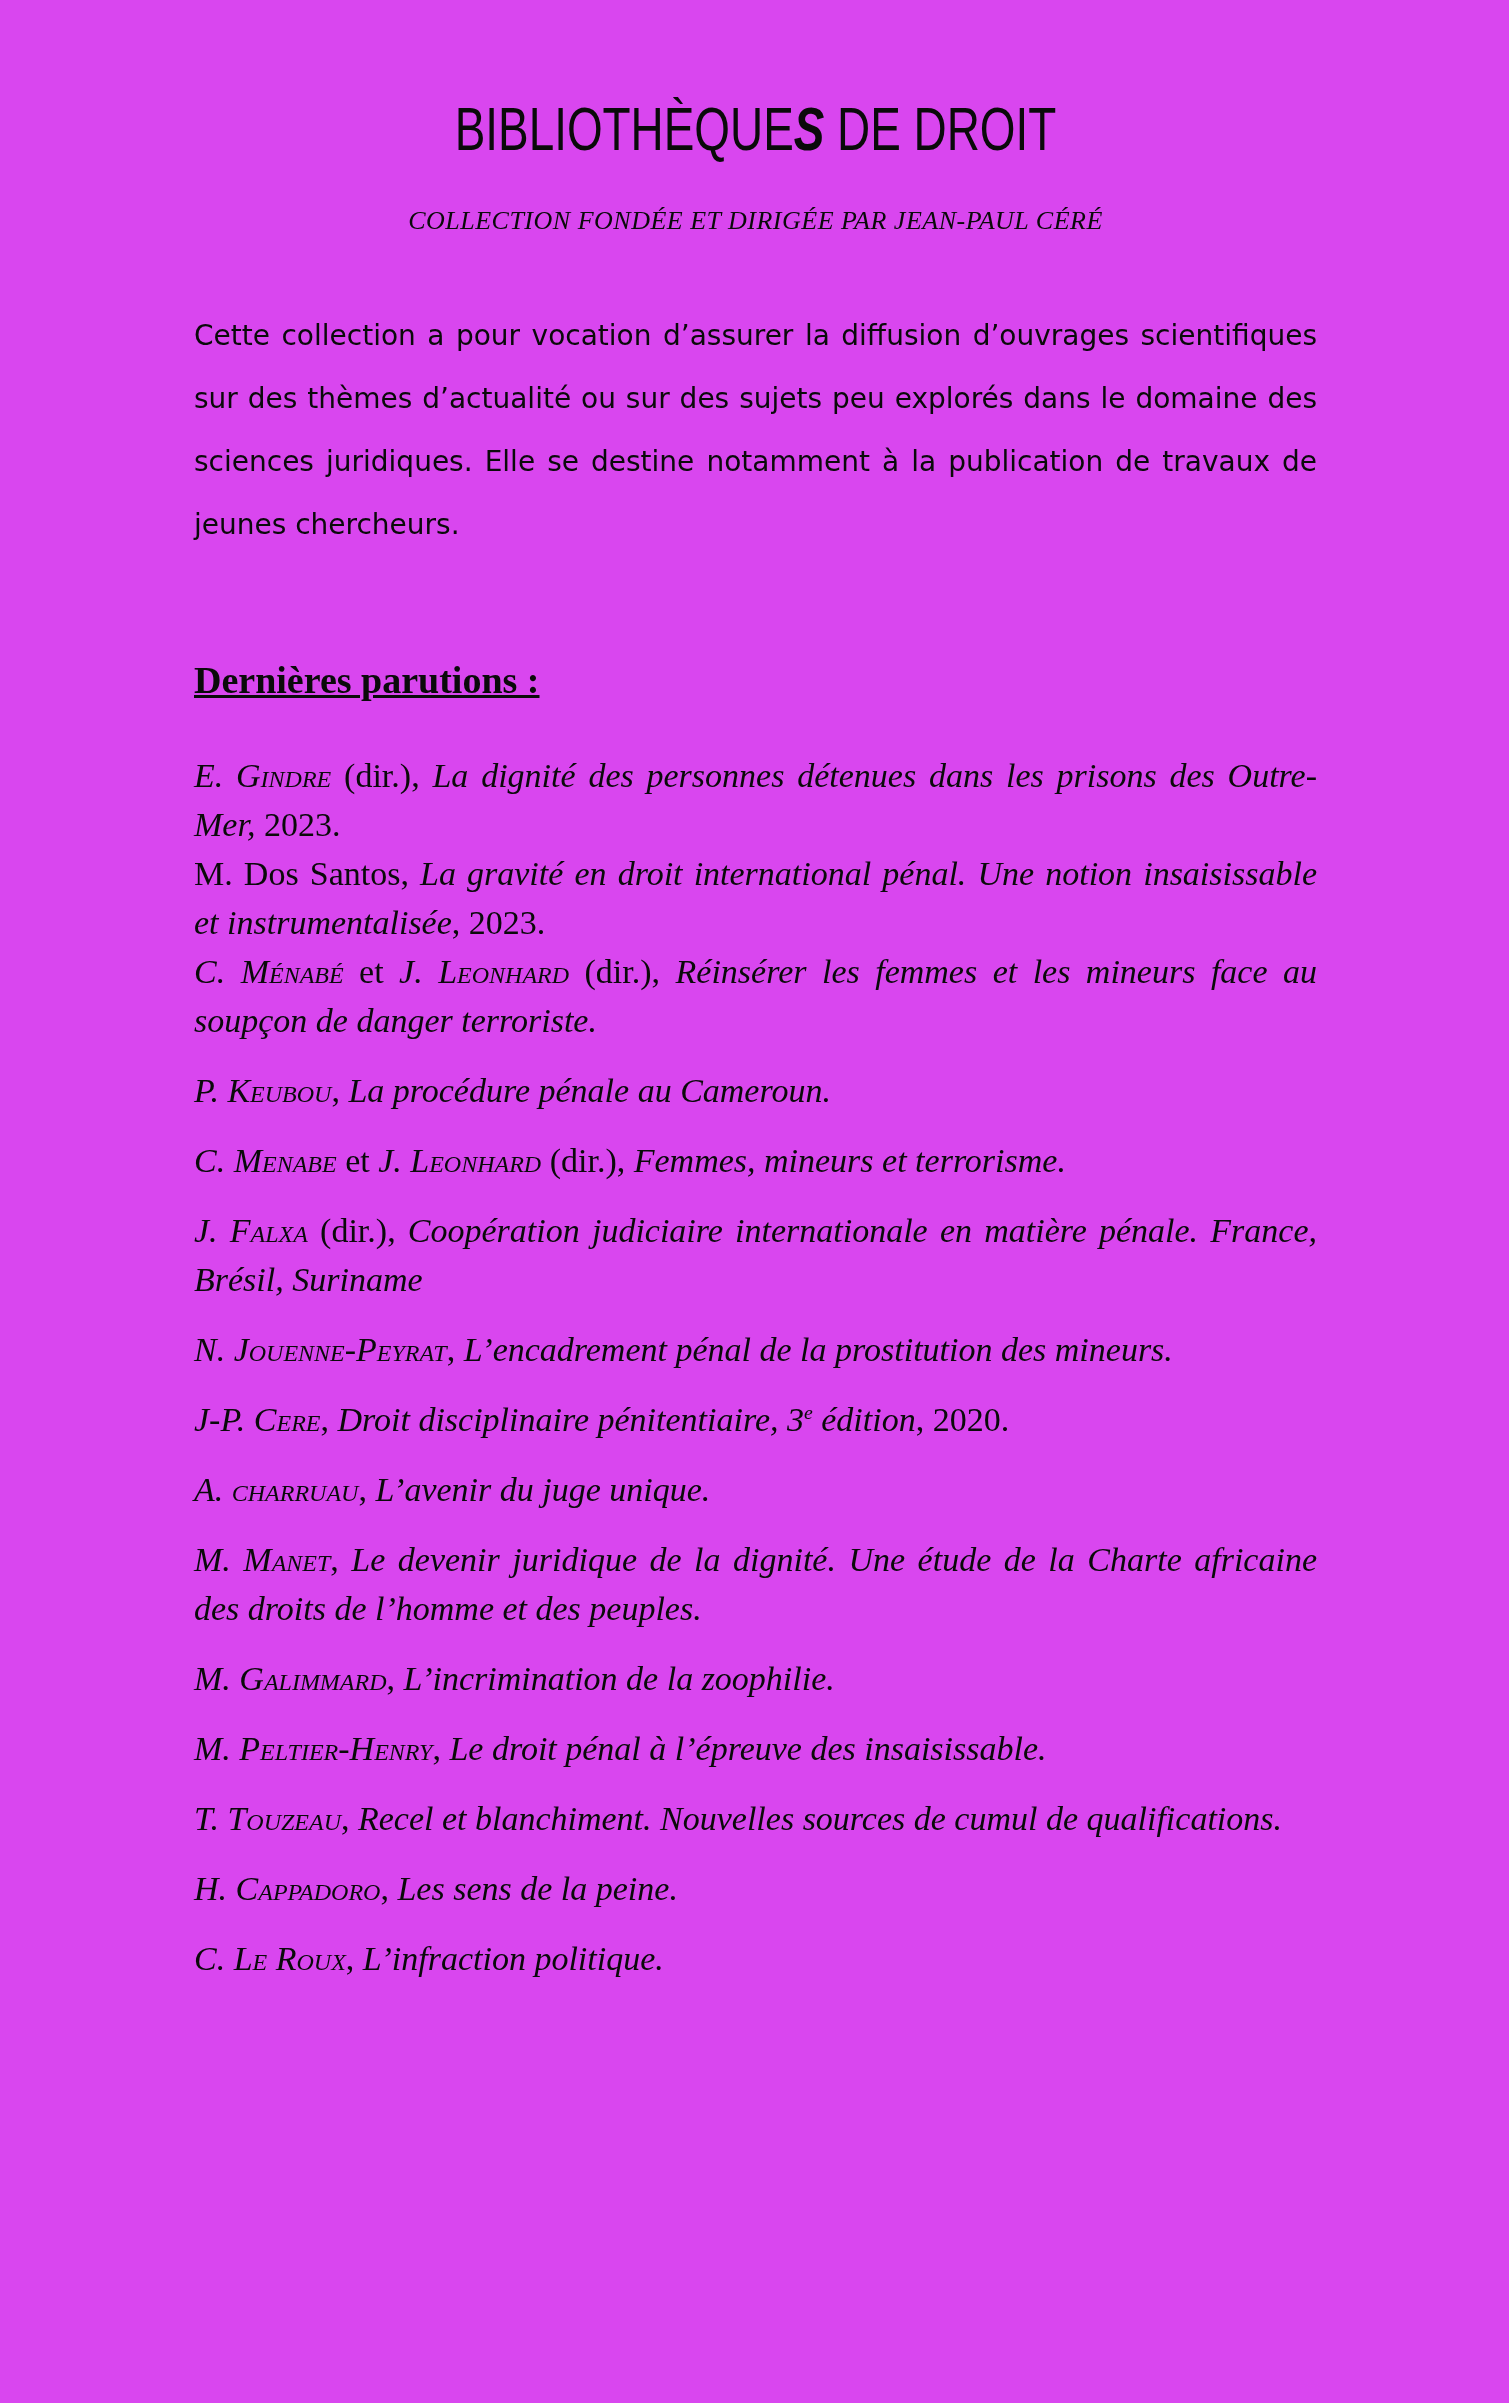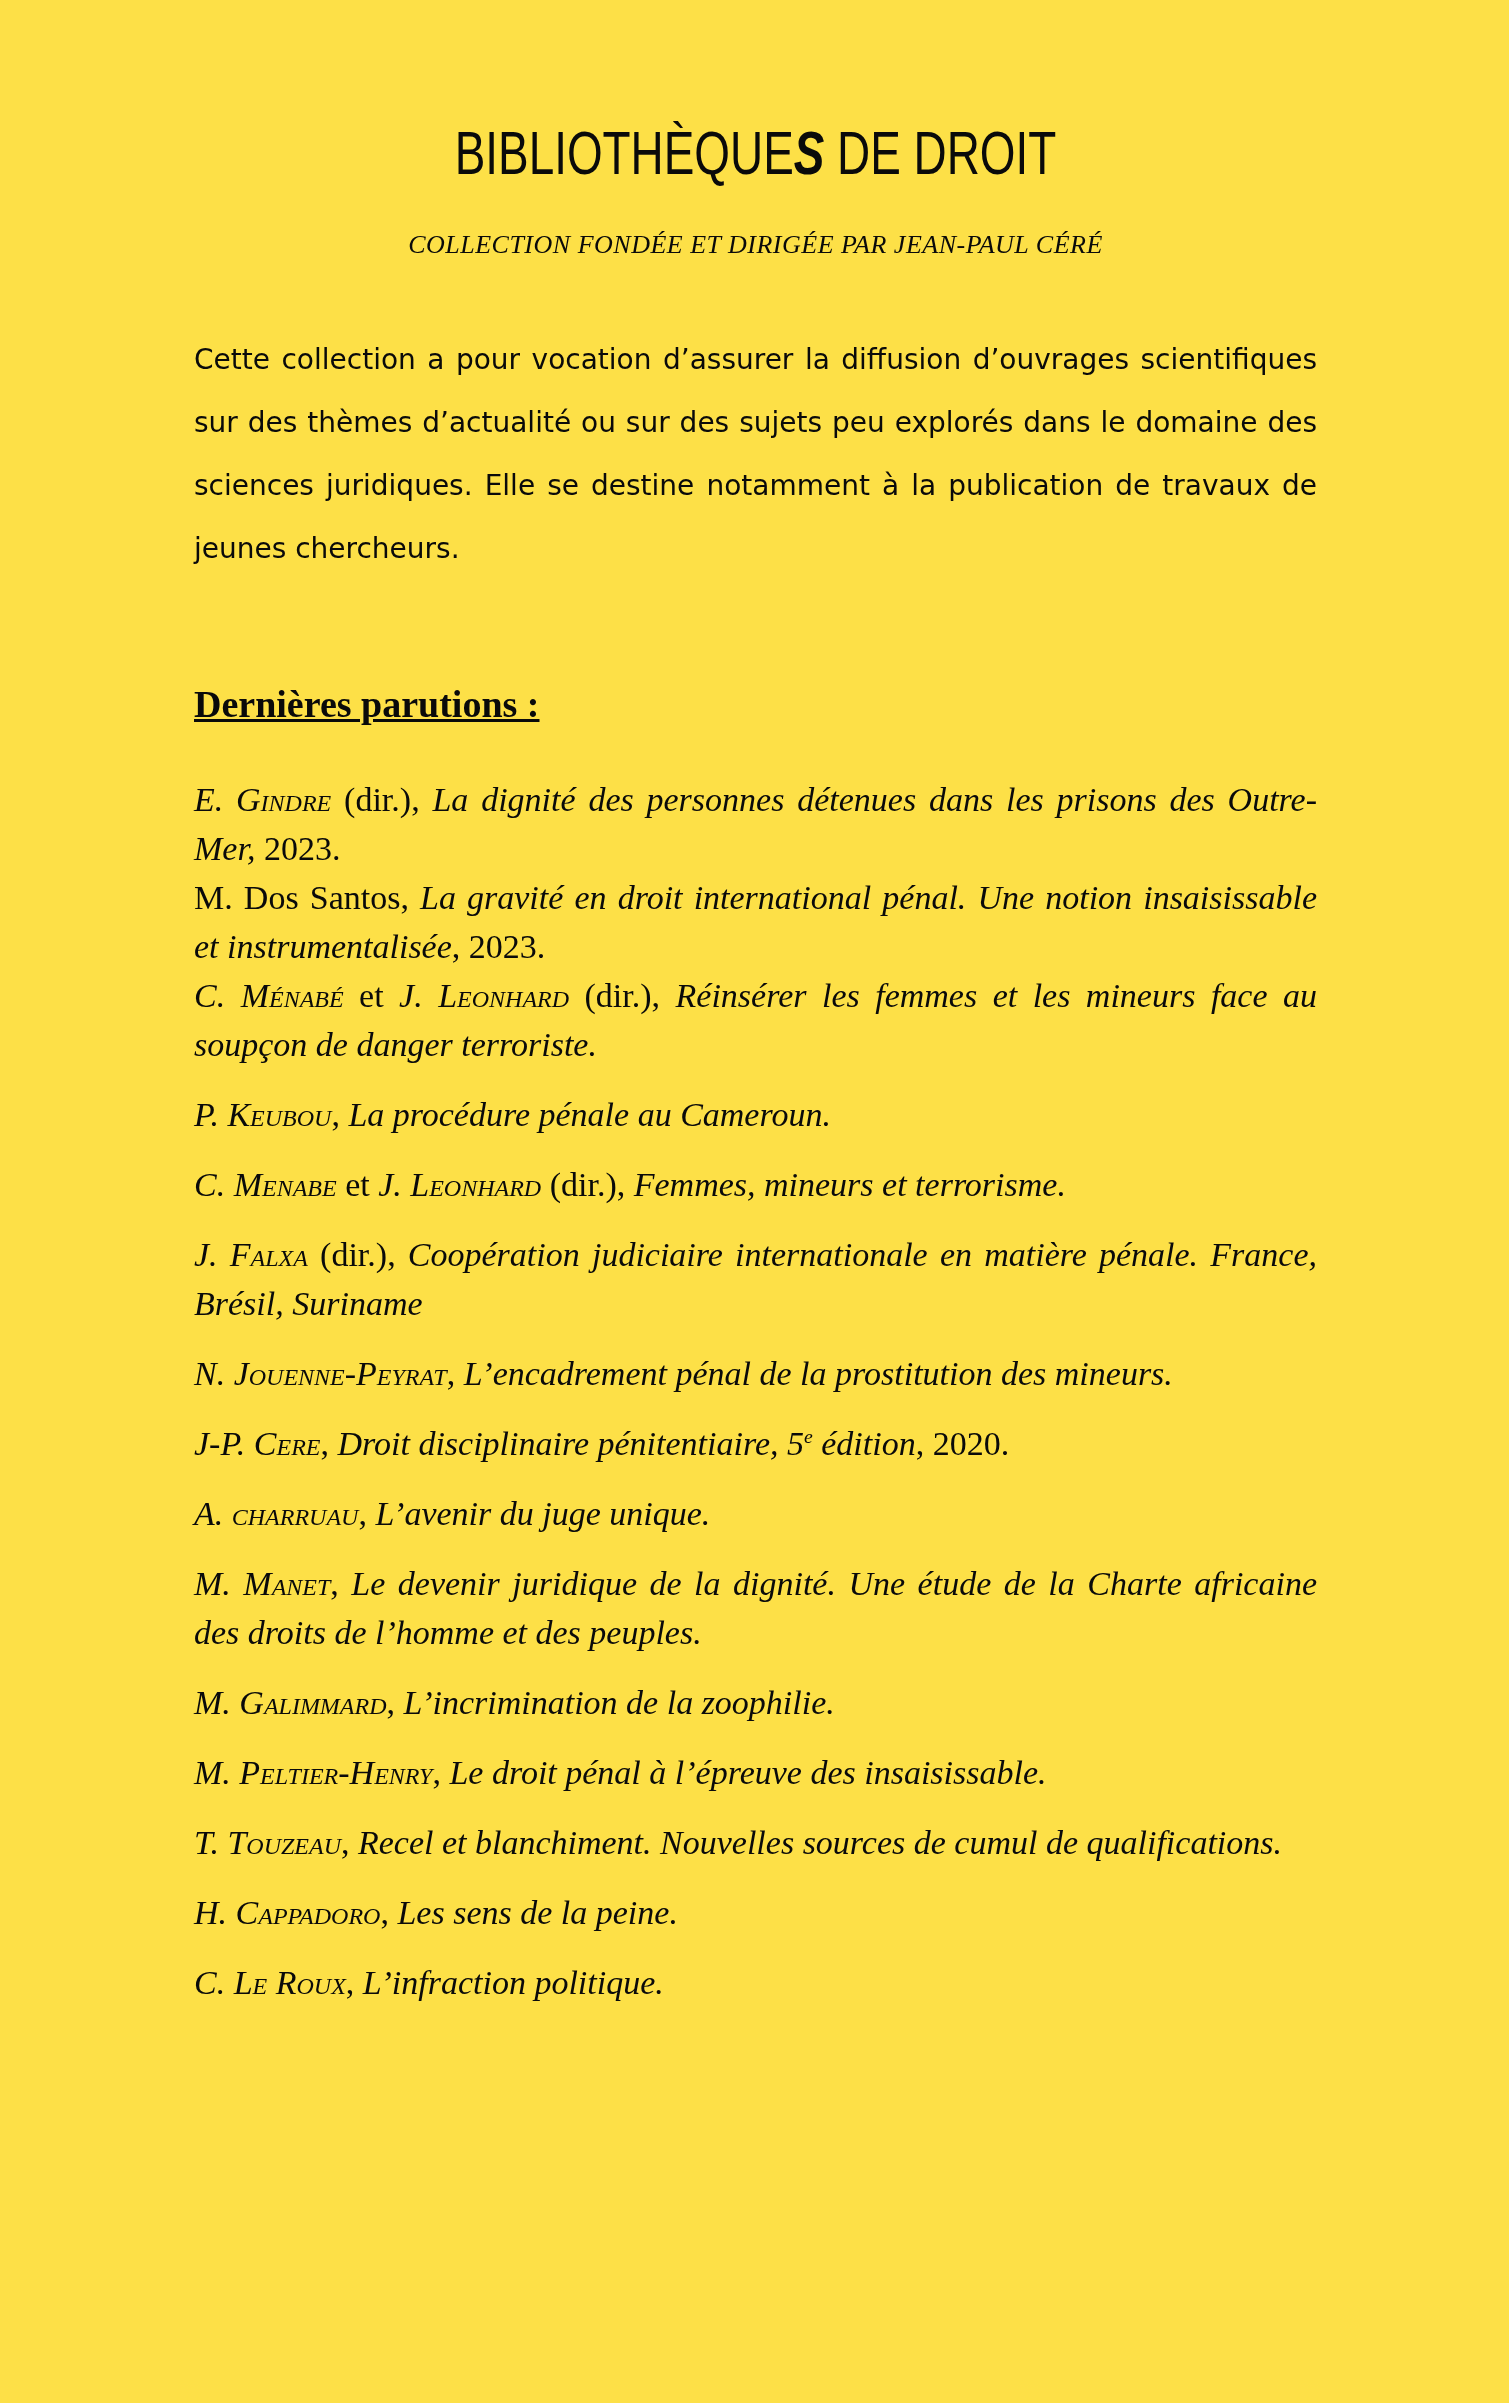--- a/index.html
+++ b/index.html
@@ -1,23 +1,23 @@
 <!DOCTYPE html>
 <html lang="fr" style="font-size:15px"><head>
 <meta charset="utf-8">
 <style>
   html, body { margin: 0; padding: 0; background: #e9e9e9; }
   .page {
     position: relative;
     width: 1509px;
     height: 2404px;
     margin: 0 auto;
-    background: #fde047;
+    background: #d946ef;
     box-sizing: border-box;
-    padding: 120px 192px 0 194px;
+    padding: 96px 192px 0 194px;
     color: #000;
     overflow: hidden;
   }
   
   .title-block { text-align: center; }
   h1.series-title {
     margin: 0;
     font-family: "Liberation Sans", sans-serif;
     font-weight: 400;
     font-size: 62px;
@@ -97,21 +97,21 @@
   <p class="list-heading">Dernières parutions :</p>
 
   <div class="publications">
       <p class="entry tight"><span class="sc">E. Gindre </span><span class="rm">(dir.), </span><span class="it">La dignité des personnes détenues dans les prisons des Outre-Mer,</span><span class="rm"> 2023.</span></p>
       <p class="entry tight"><span class="rm">M. Dos Santos, </span><span class="it">La gravité en droit international pénal. Une notion insaisissable et instrumentalisée</span><span class="rm">, 2023.</span></p>
       <p class="entry tight"><span class="sc">C. Ménabé </span><span class="rm">et </span><span class="sc">J. Leonhard </span><span class="rm">(dir.), </span><span class="it">Réinsérer les femmes et les mineurs face au soupçon de danger terroriste.</span></p>
       <p class="entry"><span class="sc">P. Keubou</span><span class="rm">, </span><span class="it">La procédure pénale au Cameroun.</span></p>
       <p class="entry"><span class="sc">C. Menabe </span><span class="rm">et </span><span class="sc">J. Leonhard </span><span class="rm">(dir.), </span><span class="it">Femmes, mineurs et terrorisme.</span></p>
       <p class="entry"><span class="sc">J. Falxa </span><span class="rm">(dir.), </span><span class="it">Coopération judiciaire internationale en matière pénale. France, Brésil, Suriname</span></p>
       <p class="entry"><span class="sc">N. Jouenne-Peyrat</span><span class="rm">, </span><span class="it">L’encadrement pénal de la prostitution des mineurs.</span></p>
-      <p class="entry"><span class="sc">J-P. Cere</span><span class="rm">, </span><span class="it">Droit disciplinaire pénitentiaire, 5</span><span class="supit">e</span><span class="it"> édition</span><span class="rm">, 2020.</span></p>
+      <p class="entry"><span class="sc">J-P. Cere</span><span class="rm">, </span><span class="it">Droit disciplinaire pénitentiaire, 3</span><span class="supit">e</span><span class="it"> édition</span><span class="rm">, 2020.</span></p>
       <p class="entry"><span class="sc">A. charruau</span><span class="rm">, </span><span class="it">L’avenir du juge unique.</span></p>
       <p class="entry"><span class="sc">M. Manet</span><span class="rm">, </span><span class="it">Le devenir juridique de la dignité. Une étude de la Charte africaine des droits de l’homme et des peuples.</span></p>
       <p class="entry"><span class="sc">M. Galimmard</span><span class="rm">, </span><span class="it">L’incrimination de la zoophilie.</span></p>
       <p class="entry"><span class="sc">M. Peltier-Henry</span><span class="rm">, </span><span class="it">Le droit pénal à l’épreuve des insaisissable.</span></p>
       <p class="entry"><span class="sc">T. Touzeau</span><span class="rm">, </span><span class="it">Recel et blanchiment. Nouvelles sources de cumul de qualifications.</span></p>
       <p class="entry"><span class="sc">H. Cappadoro</span><span class="rm">, </span><span class="it">Les sens de la peine.</span></p>
       <p class="entry"><span class="sc">C. Le Roux</span><span class="rm">, </span><span class="it">L’infraction politique.</span></p>
     </div>
 
 </div>

